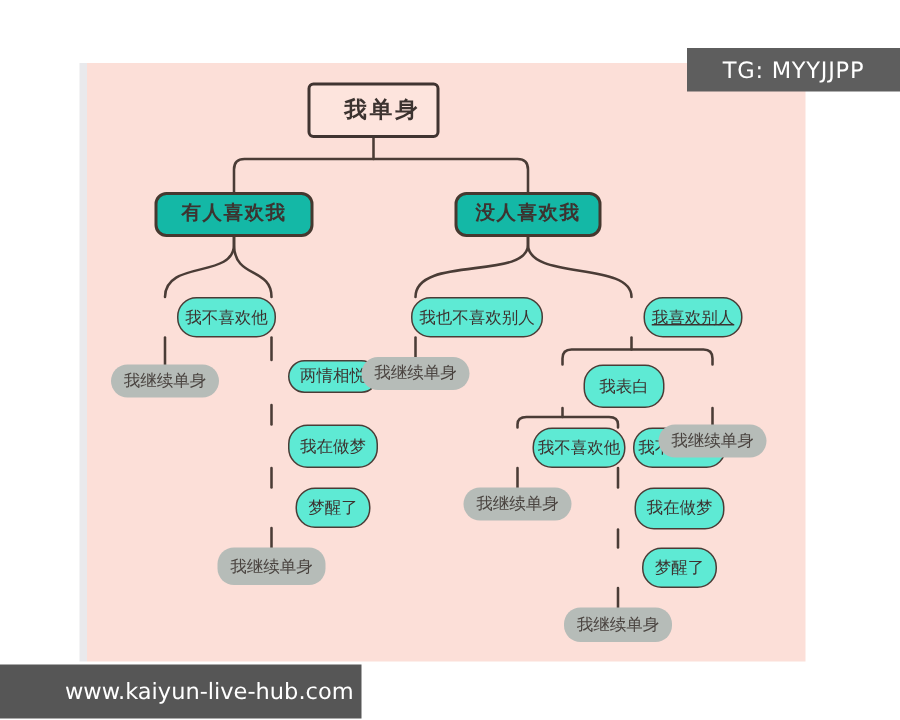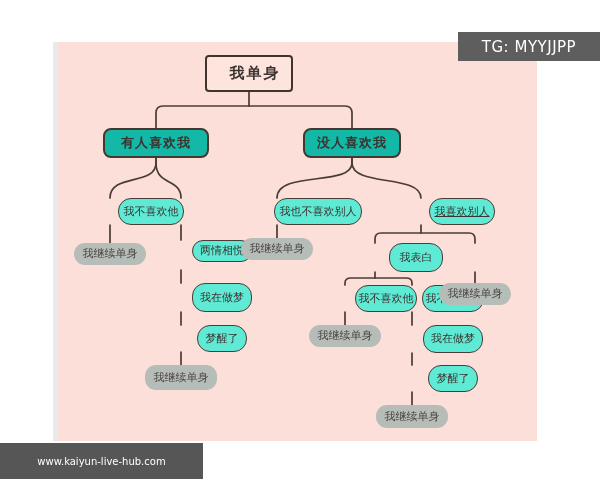--- a/index.html
+++ b/index.html
@@ -40,22 +40,22 @@
     background:#b6bcb8;border:none;border-radius:11px;
     font-size:11px;color:#4a4440;
   }
   .tg-badge{
     position:absolute;left:458px;top:4px;width:142px;height:29px;
     background:#5e5e5e;color:#ffffff;font-size:15px;
     display:flex;align-items:center;justify-content:center;letter-spacing:0.5px;margin-top:28px;
   }
   .site-bar{
     position:absolute;left:0;top:443px;width:203px;height:36px;
-    background:#565656;color:#ffffff;font-size:10px;
-    display:flex;align-items:center;justify-content:center;
+    background:#565656;color:#ffffff;font-size:15px;
+    display:flex;align-items:center;justify-content:center;padding-left:38px;
   }
 </style>
 </head>
 <body>
 
 <div class="photo">
 
   <div class="edge-strip"></div>
   <div class="pink-canvas"></div>
 

